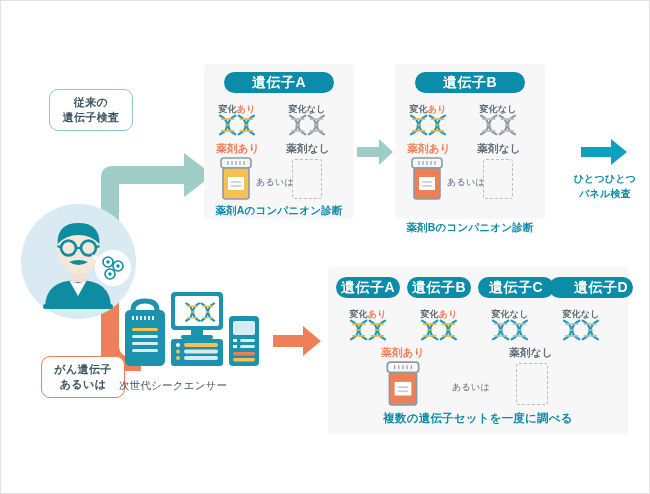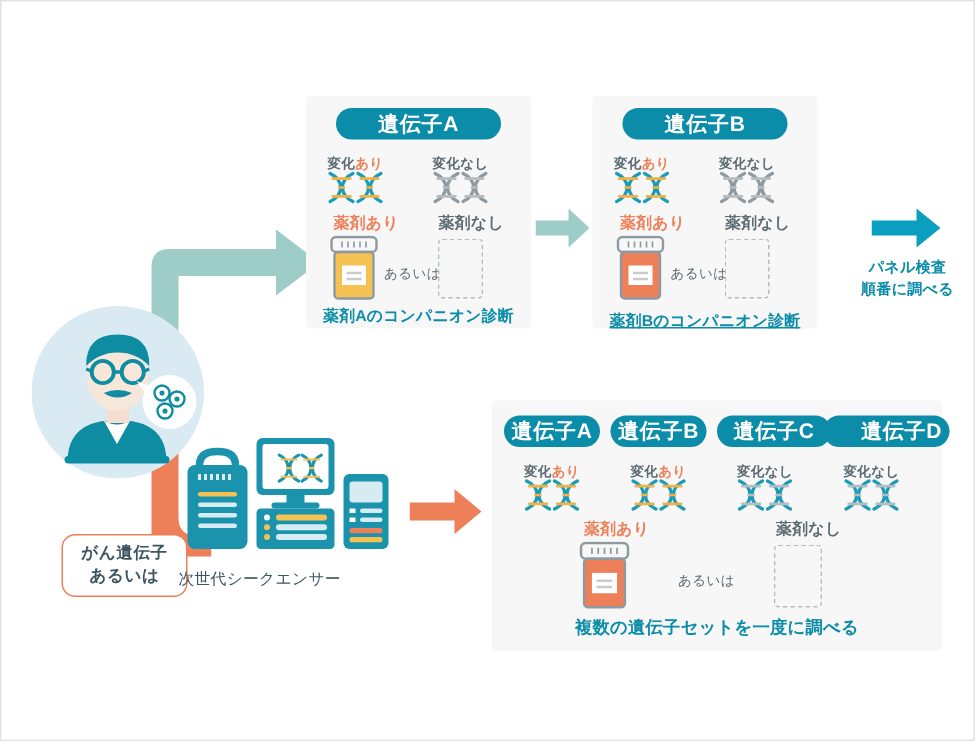--- a/index.html
+++ b/index.html
@@ -86,21 +86,21 @@
   
   .dna{position:absolute;}
 
   
   .drug-label{
     position:absolute;
     font-size:10.5px;
     font-weight:700;
     letter-spacing:.3px;
     white-space:nowrap;
-    text-align:right;
+    text-align:center;
   }
   .drug-yes{color:#ee8059;}
   .drug-no{color:#5d6b73;}
 
   
   .bottle{position:absolute;}
 
   
   .bottle-empty{
     position:absolute;
@@ -199,20 +199,24 @@
       <path d="M 80 54 L 70 50 L 78 61 Z" fill="#ffffff"></path>
       <circle cx="87" cy="58" r="5" fill="none" stroke="#0e8ca2" stroke-width="1.6"></circle>
       <circle cx="87" cy="58" r="1.7" fill="#0e8ca2"></circle>
       <circle cx="97" cy="62" r="5" fill="none" stroke="#0e8ca2" stroke-width="1.6"></circle>
       <circle cx="97" cy="62" r="1.7" fill="#0e8ca2"></circle>
       <circle cx="89" cy="70" r="5" fill="none" stroke="#0e8ca2" stroke-width="1.6"></circle>
       <circle cx="89" cy="70" r="1.7" fill="#0e8ca2"></circle>
     </svg>
   </div>
 
+  <div class="pill-label" id="label-conventional">
+    <span>従来の</span>
+    <span>遺伝子検査</span>
+  </div>
 
   <div class="pill-label" id="label-panel">
     <span>がん遺伝子</span>
     <span>あるいは</span>
   </div>
 
   <div class="abs" style="left:122px;top:285px;">
     <svg width="140" height="88" viewBox="0 0 140 88">
 
       <rect x="2" y="24" width="40" height="56" rx="5" fill="#1b93ac"></rect>
@@ -385,28 +389,28 @@
     <rect x="4" y="11" width="26" height="31" rx="2.5" fill="#ee8059" stroke="#8e9aa1" stroke-width="1.6"></rect>
     <rect x="9" y="20" width="16" height="13" fill="#ffffff"></rect>
     <line x1="12" y1="25" x2="22" y2="25" stroke="#c9ccce" stroke-width="1.6"></line>
     <line x1="12" y1="29" x2="22" y2="29" stroke="#c9ccce" stroke-width="1.6"></line>
   </svg>
 
   <div class="aruiwa" style="left:446px;top:175px;">あるいは</div>
 
   <div class="bottle-empty" style="left:482px;top:158px;width:30px;height:40px;"></div>
 
-  <div class="panel-caption" style="left:394px;top:206px;width:150px;text-decoration:underline;">薬剤Bのコンパニオン診断</div>
+  <div class="panel-caption" style="left:394px;top:220px;width:150px;">薬剤Bのコンパニオン診断</div>
 
   <svg class="abs" style="left:580px;top:138px;" width="46" height="26" viewBox="0 0 46 26">
     <path d="M 0 8 L 30 8 L 30 0 L 46 13 L 30 26 L 30 18 L 0 18 Z" fill="#0b9fc0"></path>
   </svg>
   <div id="result-text">
+    <span>ひとつひとつ</span>
     <span>パネル検査</span>
-    <span>順番に調べる</span>
   </div>
 
   <svg class="abs" style="left:272px;top:325px;" width="48" height="30" viewBox="0 0 48 30">
     <path d="M 0 9 L 30 9 L 30 0 L 48 15 L 30 30 L 30 21 L 0 21 Z" fill="#ee8059"></path>
   </svg>
 
   <div class="panel" id="panel-multi"></div>
 
   <div class="gene-chip" style="left:335px;top:276px;width:64px;">遺伝子A</div>
   <div class="gene-chip" style="left:406px;top:276px;width:64px;">遺伝子B</div>

